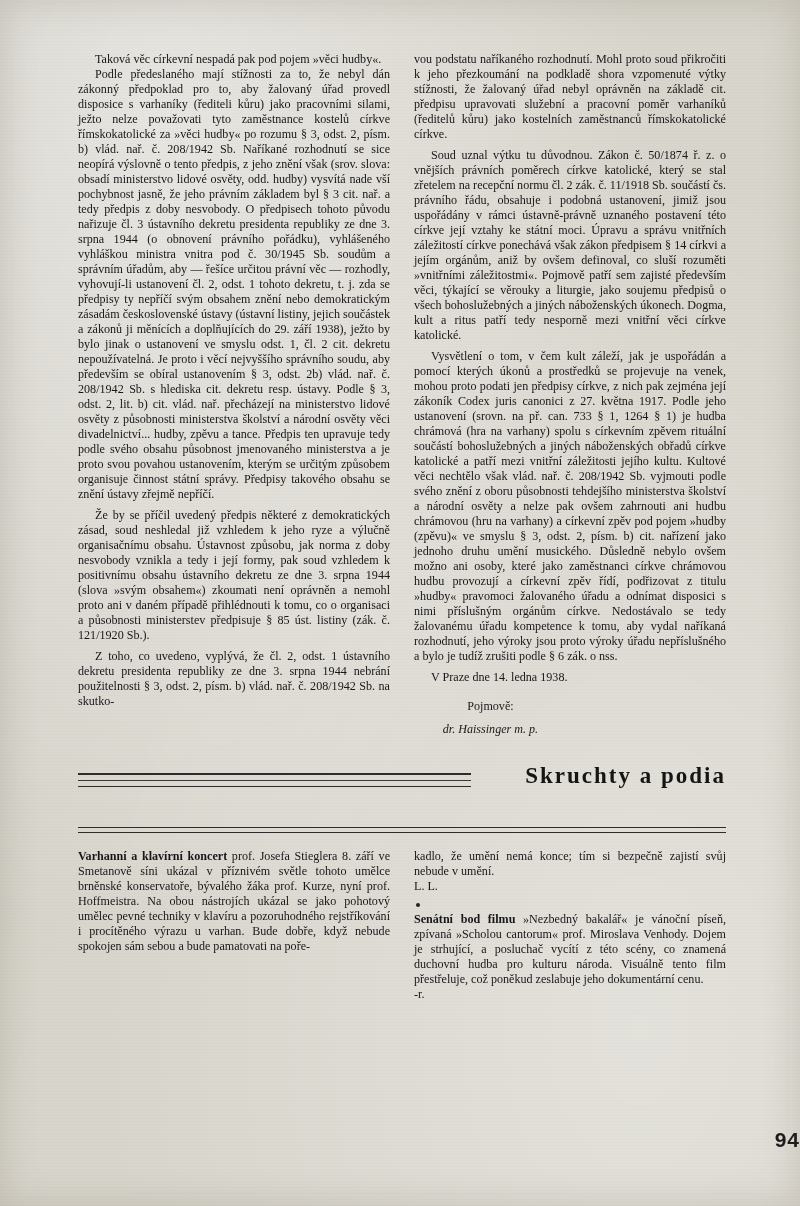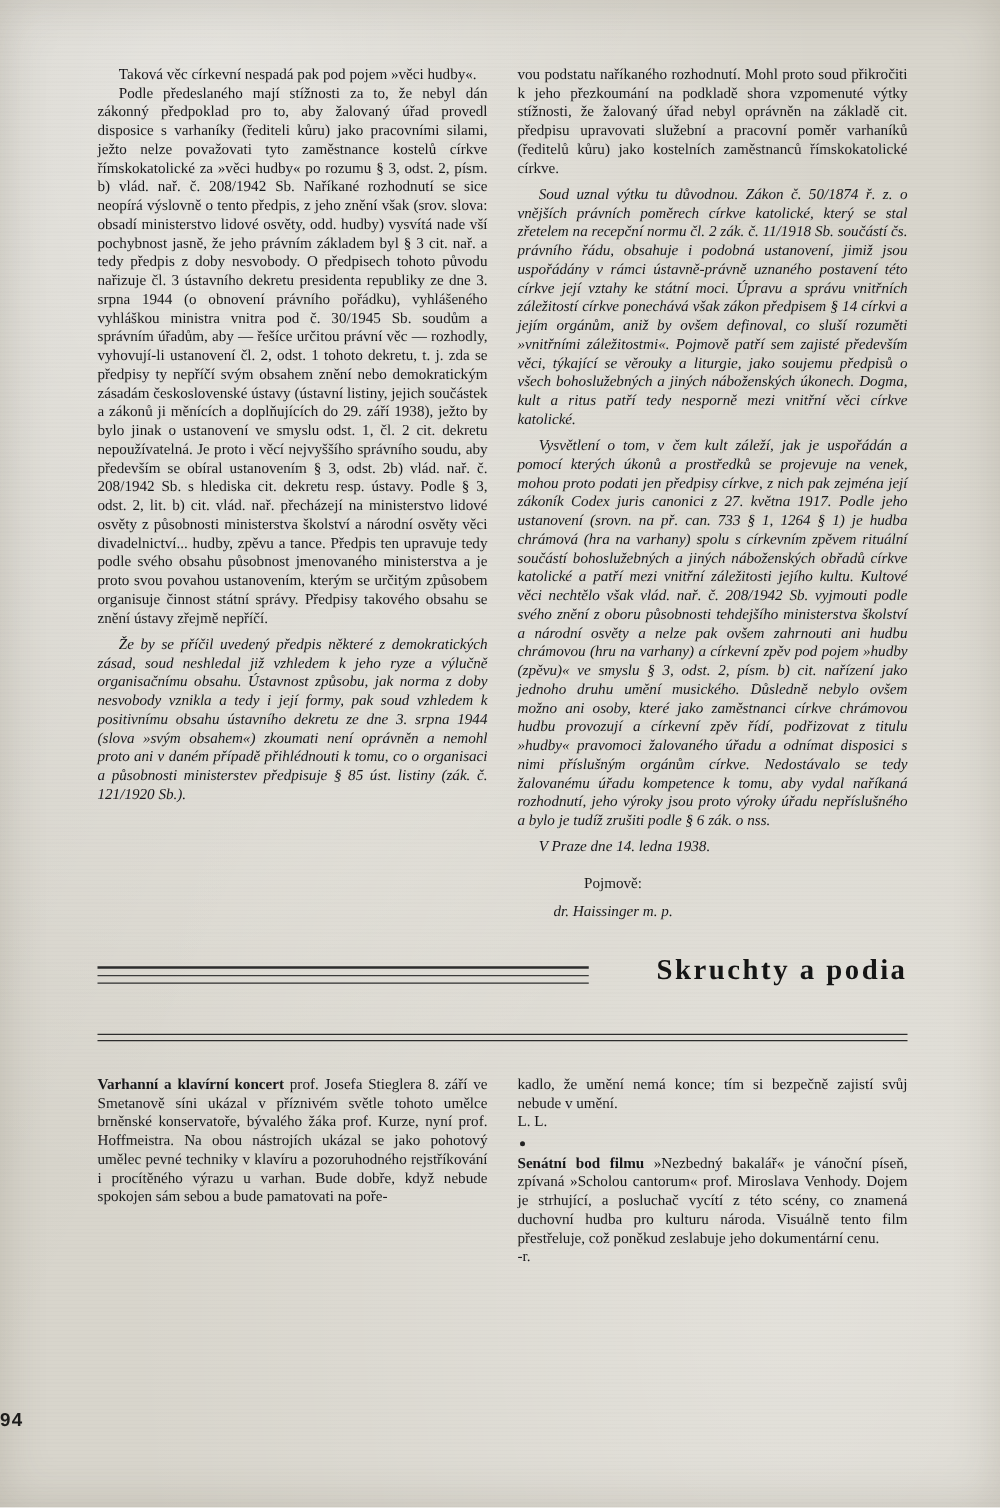--- a/index.html
+++ b/index.html
@@ -52,21 +52,20 @@
     text-align: justify;
     text-justify: inter-word;
     hyphens: manual;
     color: #17171a;
   }
   p.ind {
     text-indent: 17px;
   }
   p.sp {
     margin-top: 6px;
-    font-style: italic;
   }
   
   .section-head {
     position: relative;
     margin-top: 26px;
     height: 62px;
   }
   .rules {
     position: absolute;
     left: 0;
@@ -92,21 +91,21 @@
   }
   .after-rules {
     margin-top: 2px;
   }
   .after-rules .r2 {
     height: 1.2px;
     background: #2c2c2c;
     margin-bottom: 4px;
   }
   .lower {
-    margin-top: 27px;
+    margin-top: 16px;
   }
   .bold { font-weight: bold; }
   .sign-wrap {
     margin-top: 14px;
     display: flex;
     justify-content: space-between;
     font-size: 12.1px;
     line-height: 15px;
   }
   .sign-col { width: 49%; }
@@ -120,23 +119,23 @@
     background: #222;
     border-radius: 50%;
     margin: 2px 0 1px 2px;
   }
   .end-right { text-align: right; }
   .pageno {
     position: absolute;
     left: 0;
     right: 0;
     top: 1128px;
-    text-align: left;
+    text-align: right;
     font-family: "Liberation Sans", sans-serif;
-    font-size: 15px;
+    font-size: 21px;
     font-weight: bold;
     color: #1a1a1a;
     letter-spacing: 1px;
   }
   .edge {
     position: absolute;
     left: 0; top: 0; right: 0; bottom: 0;
     box-shadow: inset 0 0 38px rgba(90,80,60,0.20);
     pointer-events: none;
   }
@@ -148,20 +147,21 @@
   <div class="paper"></div>
 
   <div class="content">
 
     <div class="cols">
 
       <div class="col">
         <p class="t ind">Taková věc církevní nespadá pak pod pojem »věci hudby«.</p>
         <p class="t ind">Podle předeslaného mají stížnosti za to, že nebyl dán zákonný předpoklad pro to, aby žalovaný úřad provedl disposice s varhaníky (řediteli kůru) jako pracovními silami, ježto nelze považovati tyto zaměstnance kostelů církve římskokatolické za »věci hudby« po rozumu § 3, odst. 2, písm. b) vlád. nař. č. 208/1942 Sb. Naříkané rozhodnutí se sice neopírá výslovně o tento předpis, z jeho znění však (srov. slova: obsadí ministerstvo lidové osvěty, odd. hudby) vysvítá nade vší pochybnost jasně, že jeho právním základem byl § 3 cit. nař. a tedy předpis z doby nesvobody. O předpisech tohoto původu nařizuje čl. 3 ústavního dekretu presidenta republiky ze dne 3. srpna 1944 (o obnovení právního pořádku), vyhlášeného vyhláškou ministra vnitra pod č. 30/1945 Sb. soudům a správním úřadům, aby — řešíce určitou právní věc — rozhodly, vyhovují-li ustanovení čl. 2, odst. 1 tohoto dekretu, t. j. zda se předpisy ty nepříčí svým obsahem znění nebo demokratickým zásadám československé ústavy (ústavní listiny, jejich součástek a zákonů ji měnících a doplňujících do 29. září 1938), ježto by bylo jinak o ustanovení ve smyslu odst. 1, čl. 2 cit. dekretu nepoužívatelná. Je proto i věcí nejvyššího správního soudu, aby především se obíral ustanovením § 3, odst. 2b) vlád. nař. č. 208/1942 Sb. s hlediska cit. dekretu resp. ústavy. Podle § 3, odst. 2, lit. b) cit. vlád. nař. přecházejí na ministerstvo lidové osvěty z působnosti ministerstva školství a národní osvěty věci divadelnictví... hudby, zpěvu a tance. Předpis ten upravuje tedy podle svého obsahu působnost jmenovaného ministerstva a je proto svou povahou ustanovením, kterým se určitým způsobem organisuje činnost státní správy. Předpisy takového obsahu se znění ústavy zřejmě nepříčí.</p>
         <p class="t ind sp">Že by se příčil uvedený předpis některé z demokratických zásad, soud neshledal již vzhledem k jeho ryze a výlučně organisačnímu obsahu. Ústavnost způsobu, jak norma z doby nesvobody vznikla a tedy i její formy, pak soud vzhledem k positivnímu obsahu ústavního dekretu ze dne 3. srpna 1944 (slova »svým obsahem«) zkoumati není oprávněn a nemohl proto ani v daném případě přihlédnouti k tomu, co o organisaci a působnosti ministerstev předpisuje § 85 úst. listiny (zák. č. 121/1920 Sb.).</p>
+        <p class="t ind sp">Z toho, co uvedeno, vyplývá, že čl. 2, odst. 1 ústavního dekretu presidenta republiky ze dne 3. srpna 1944 nebrání použitelnosti § 3, odst. 2, písm. b) vlád. nař. č. 208/1942 Sb. na skutko-</p>
       </div>
 
       <div class="col">
         <p class="t">vou podstatu naříkaného rozhodnutí. Mohl proto soud přikročiti k jeho přezkoumání na podkladě shora vzpomenuté výtky stížnosti, že žalovaný úřad nebyl oprávněn na základě cit. předpisu upravovati služební a pracovní poměr varhaníků (ředitelů kůru) jako kostelních zaměstnanců římskokatolické církve.</p>
         <p class="t ind sp">Soud uznal výtku tu důvodnou. Zákon č. 50/1874 ř. z. o vnějších právních poměrech církve katolické, který se stal zřetelem na recepční normu čl. 2 zák. č. 11/1918 Sb. součástí čs. právního řádu, obsahuje i podobná ustanovení, jimiž jsou uspořádány v rámci ústavně-právně uznaného postavení této církve její vztahy ke státní moci. Úpravu a správu vnitřních záležitostí církve ponechává však zákon předpisem § 14 církvi a jejím orgánům, aniž by ovšem definoval, co sluší rozuměti »vnitřními záležitostmi«. Pojmově patří sem zajisté především věci, týkající se věrouky a liturgie, jako soujemu předpisů o všech bohoslužebných a jiných náboženských úkonech. Dogma, kult a ritus patří tedy nesporně mezi vnitřní věci církve katolické.</p>
         <p class="t ind sp">Vysvětlení o tom, v čem kult záleží, jak je uspořádán a pomocí kterých úkonů a prostředků se projevuje na venek, mohou proto podati jen předpisy církve, z nich pak zejména její zákoník Codex juris canonici z 27. května 1917. Podle jeho ustanovení (srovn. na př. can. 733 § 1, 1264 § 1) je hudba chrámová (hra na varhany) spolu s církevním zpěvem rituální součástí bohoslužebných a jiných náboženských obřadů církve katolické a patří mezi vnitřní záležitosti jejího kultu. Kultové věci nechtělo však vlád. nař. č. 208/1942 Sb. vyjmouti podle svého znění z oboru působnosti tehdejšího ministerstva školství a národní osvěty a nelze pak ovšem zahrnouti ani hudbu chrámovou (hru na varhany) a církevní zpěv pod pojem »hudby (zpěvu)« ve smyslu § 3, odst. 2, písm. b) cit. nařízení jako jednoho druhu umění musického. Důsledně nebylo ovšem možno ani osoby, které jako zaměstnanci církve chrámovou hudbu provozují a církevní zpěv řídí, podřizovat z titulu »hudby« pravomoci žalovaného úřadu a odnímat disposici s nimi příslušným orgánům církve. Nedostávalo se tedy žalovanému úřadu kompetence k tomu, aby vydal naříkaná rozhodnutí, jeho výroky jsou proto výroky úřadu nepříslušného a bylo je tudíž zrušiti podle § 6 zák. o nss.</p>
         <p class="t ind sp">V Praze dne 14. ledna 1938.</p>
 
         <div class="sign-wrap">
           <div class="sign-col right">

